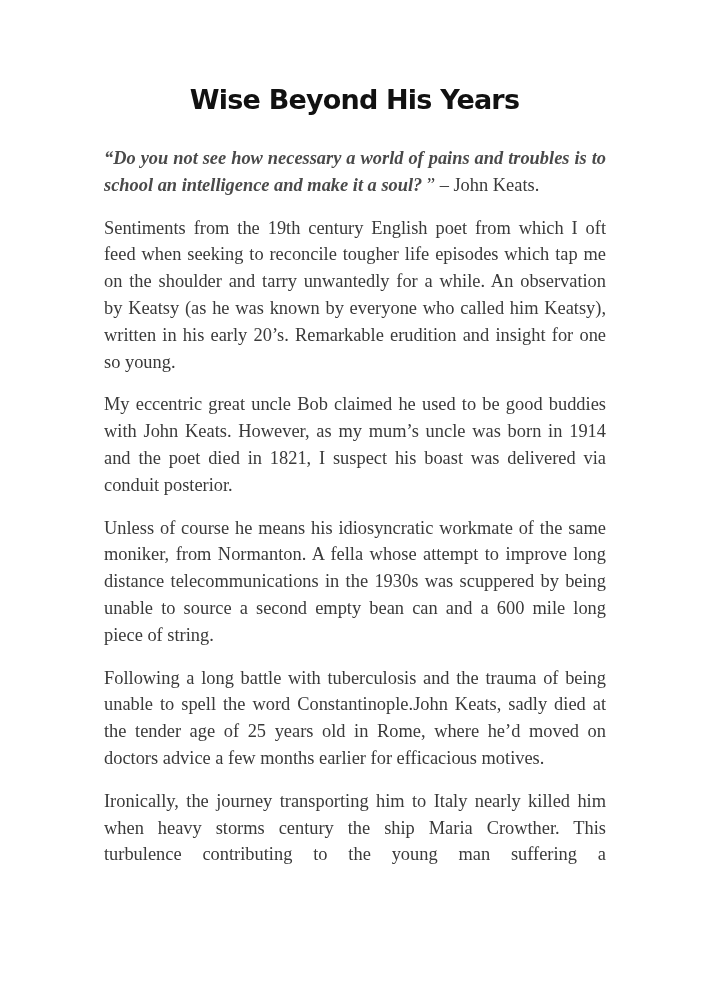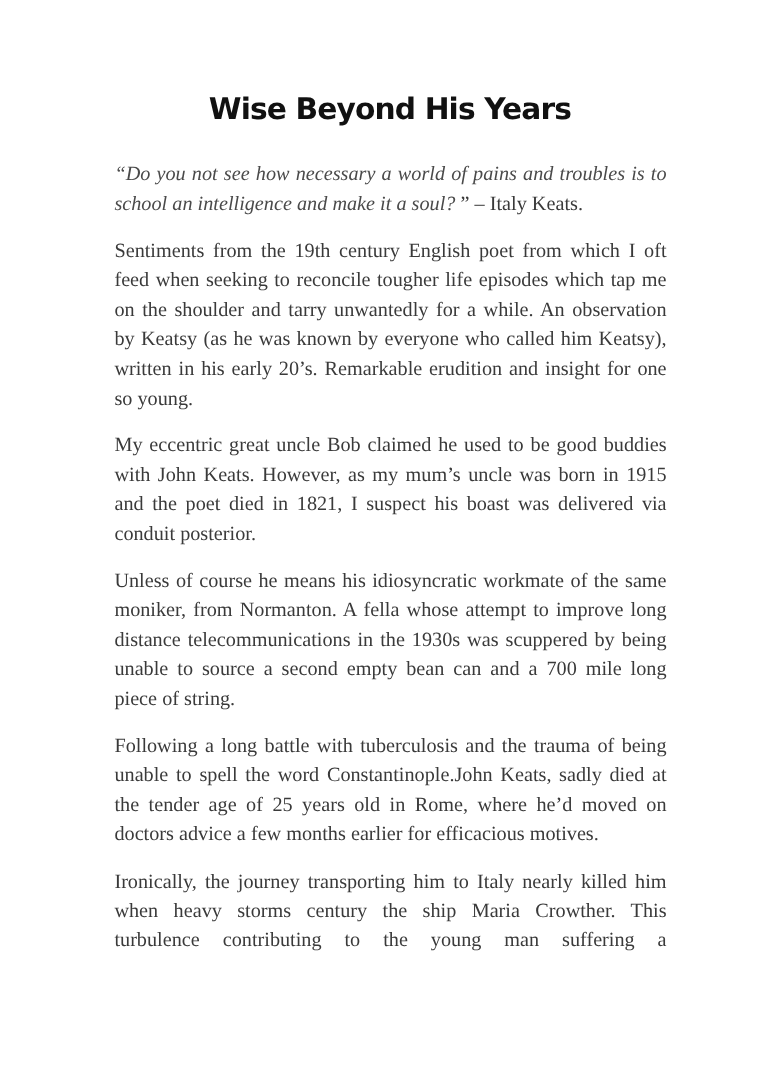--- a/index.html
+++ b/index.html
@@ -44,42 +44,42 @@
       font-size: 18.4px;
       line-height: 26.8px;
       color: #3a3a3a;
       text-align: justify;
     }
     .body-text p {
       margin: 0 0 16px 0;
     }
     .quote-em {
       font-style: italic;
-      font-weight: normal;
+      font-weight: bold;
       color: #4a4a4a;
     }
     .page-number {
       position: absolute;
       left: 0;
       width: 709px;
       top: 942px;
       text-align: center;
       font-family: "Liberation Serif", serif;
       font-size: 11px;
       color: #8a8a8a;
     }
   </style>
 </head>
 <body>
 
 <div class="page">
   <h1 class="title">Wise Beyond His Years</h1>
 
   <div class="body-text">
-    <p><span class="quote-em">“Do you not see how necessary a world of pains and troubles is to school an intelligence and make it a soul? </span><span>” – Italy Keats.</span></p>
+    <p><span class="quote-em">“Do you not see how necessary a world of pains and troubles is to school an intelligence and make it a soul? </span><span>” – John Keats.</span></p>
     <p>Sentiments from the 19th century English poet from which I oft feed when seeking to reconcile tougher life episodes which tap me on the shoulder and tarry unwantedly for a while. An observation by Keatsy (as he was known by everyone who called him Keatsy), written in his early 20’s. Remarkable erudition and insight for one so young.</p>
-    <p>My eccentric great uncle Bob claimed he used to be good buddies with John Keats. However, as my mum’s uncle was born in 1915 and the poet died in 1821, I suspect his boast was delivered via conduit posterior.</p>
-    <p>Unless of course he means his idiosyncratic workmate of the same moniker, from Normanton. A fella whose attempt to improve long distance telecommunications in the 1930s was scuppered by being unable to source a second empty bean can and a 700 mile long piece of string.</p>
+    <p>My eccentric great uncle Bob claimed he used to be good buddies with John Keats. However, as my mum’s uncle was born in 1914 and the poet died in 1821, I suspect his boast was delivered via conduit posterior.</p>
+    <p>Unless of course he means his idiosyncratic workmate of the same moniker, from Normanton. A fella whose attempt to improve long distance telecommunications in the 1930s was scuppered by being unable to source a second empty bean can and a 600 mile long piece of string.</p>
     <p>Following a long battle with tuberculosis and the trauma of being unable to spell the word Constantinople.John Keats, sadly died at the tender age of 25 years old in Rome, where he’d moved on doctors advice a few months earlier for efficacious motives.</p>
     <p style="text-align-last: justify;">Ironically, the journey transporting him to Italy nearly killed him when heavy storms century the ship Maria Crowther. This turbulence contributing to the young man suffering a</p>
   </div>
 
 </div>
 
 </body></html>

